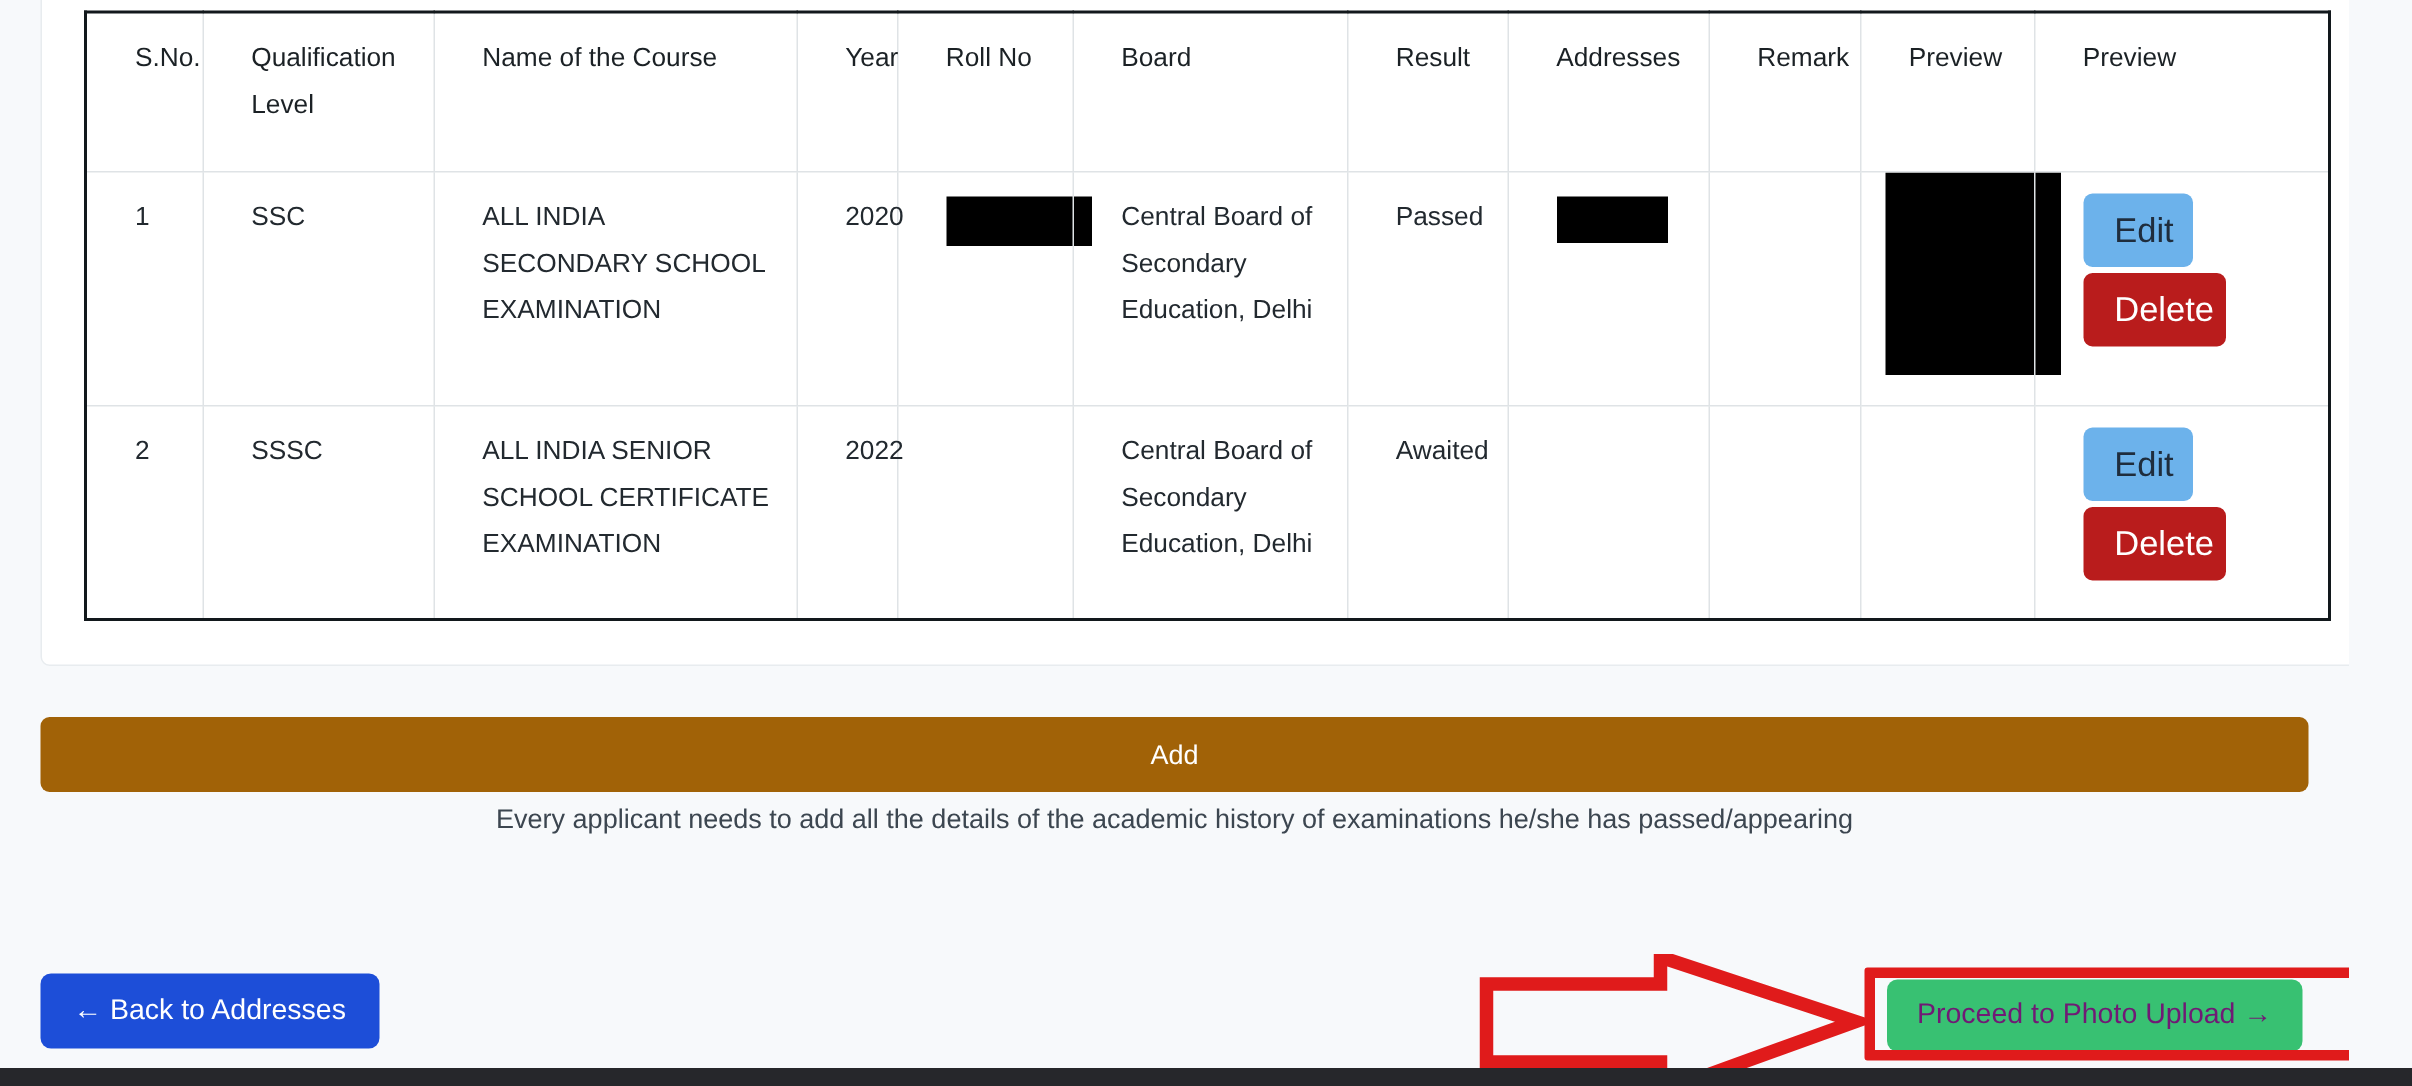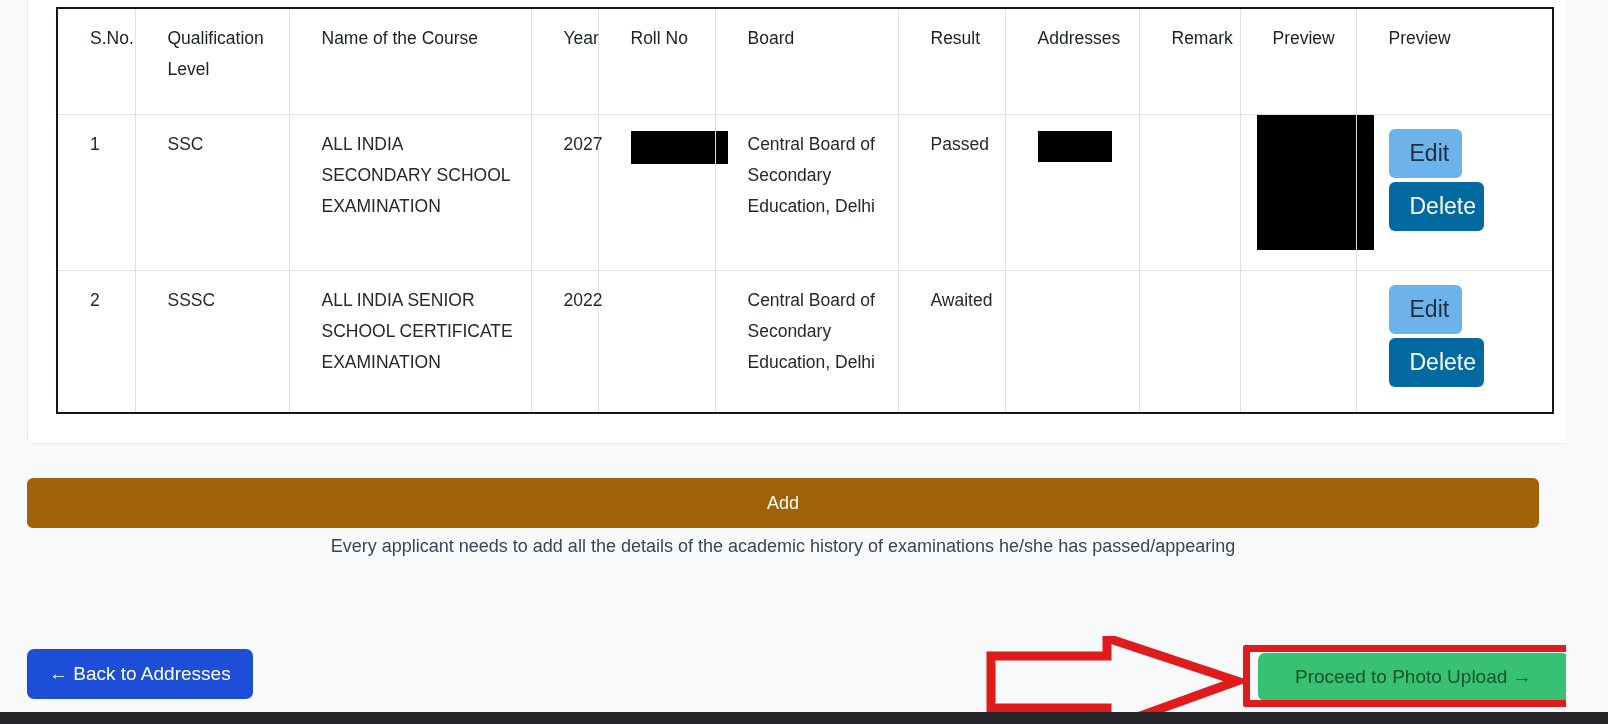--- a/index.html
+++ b/index.html
@@ -99,21 +99,21 @@
     cursor: pointer;
     text-align: center;
   }
   .btn-edit {
     background: #6cb2eb;
     color: #1f2d3d;
     width: 73px;
     margin-bottom: 4px;
   }
   .btn-delete {
-    background: #0369a1;
+    background: #b91c1c;
     color: #ffffff;
     width: 95px;
   }
 
   
   .add-btn {
     position: absolute;
     left: 27px;
     top: 478px;
     width: 1512px;
@@ -151,26 +151,26 @@
     font-size: 19px;
     padding: 14px 22px;
     cursor: pointer;
   }
 
   .proceed-btn {
     position: absolute;
     left: 1258px;
     top: 653px;
     background: #38c172;
-    color: #14532d;
+    color: #701a75;
     border: none;
     border-radius: 7px;
     font-family: "Liberation Sans", sans-serif;
     font-size: 19px;
-    padding: 13px 37px;
+    padding: 13px 20px;
     cursor: pointer;
     white-space: nowrap;
   }
 
   
   .highlight-box {
     position: absolute;
     left: 1243px;
     top: 645px;
     width: 358px;
@@ -241,21 +241,21 @@
           <th>Preview</th>
           <th>Preview</th>
         </tr>
       </thead>
       <tbody>
 
         <tr class="data-row row1">
           <td>1</td>
           <td>SSC</td>
           <td>ALL INDIA SECONDARY SCHOOL EXAMINATION</td>
-          <td>2027</td>
+          <td>2020</td>
           <td>
             <span class="redact roll"></span>
           </td>
           <td>Central Board of Secondary Education, Delhi</td>
           <td>Passed</td>
           <td>
             <span class="redact pct"></span>
           </td>
           <td></td>
           <td>

